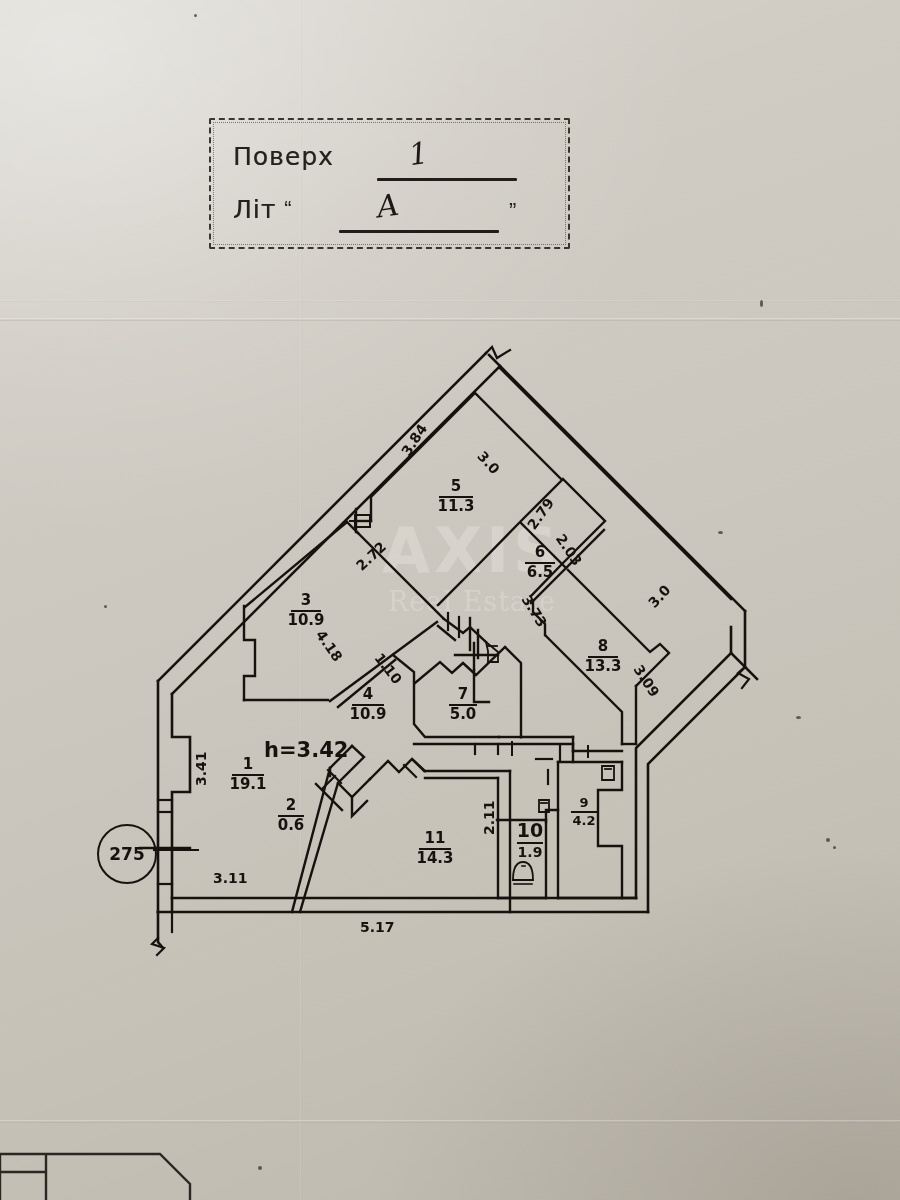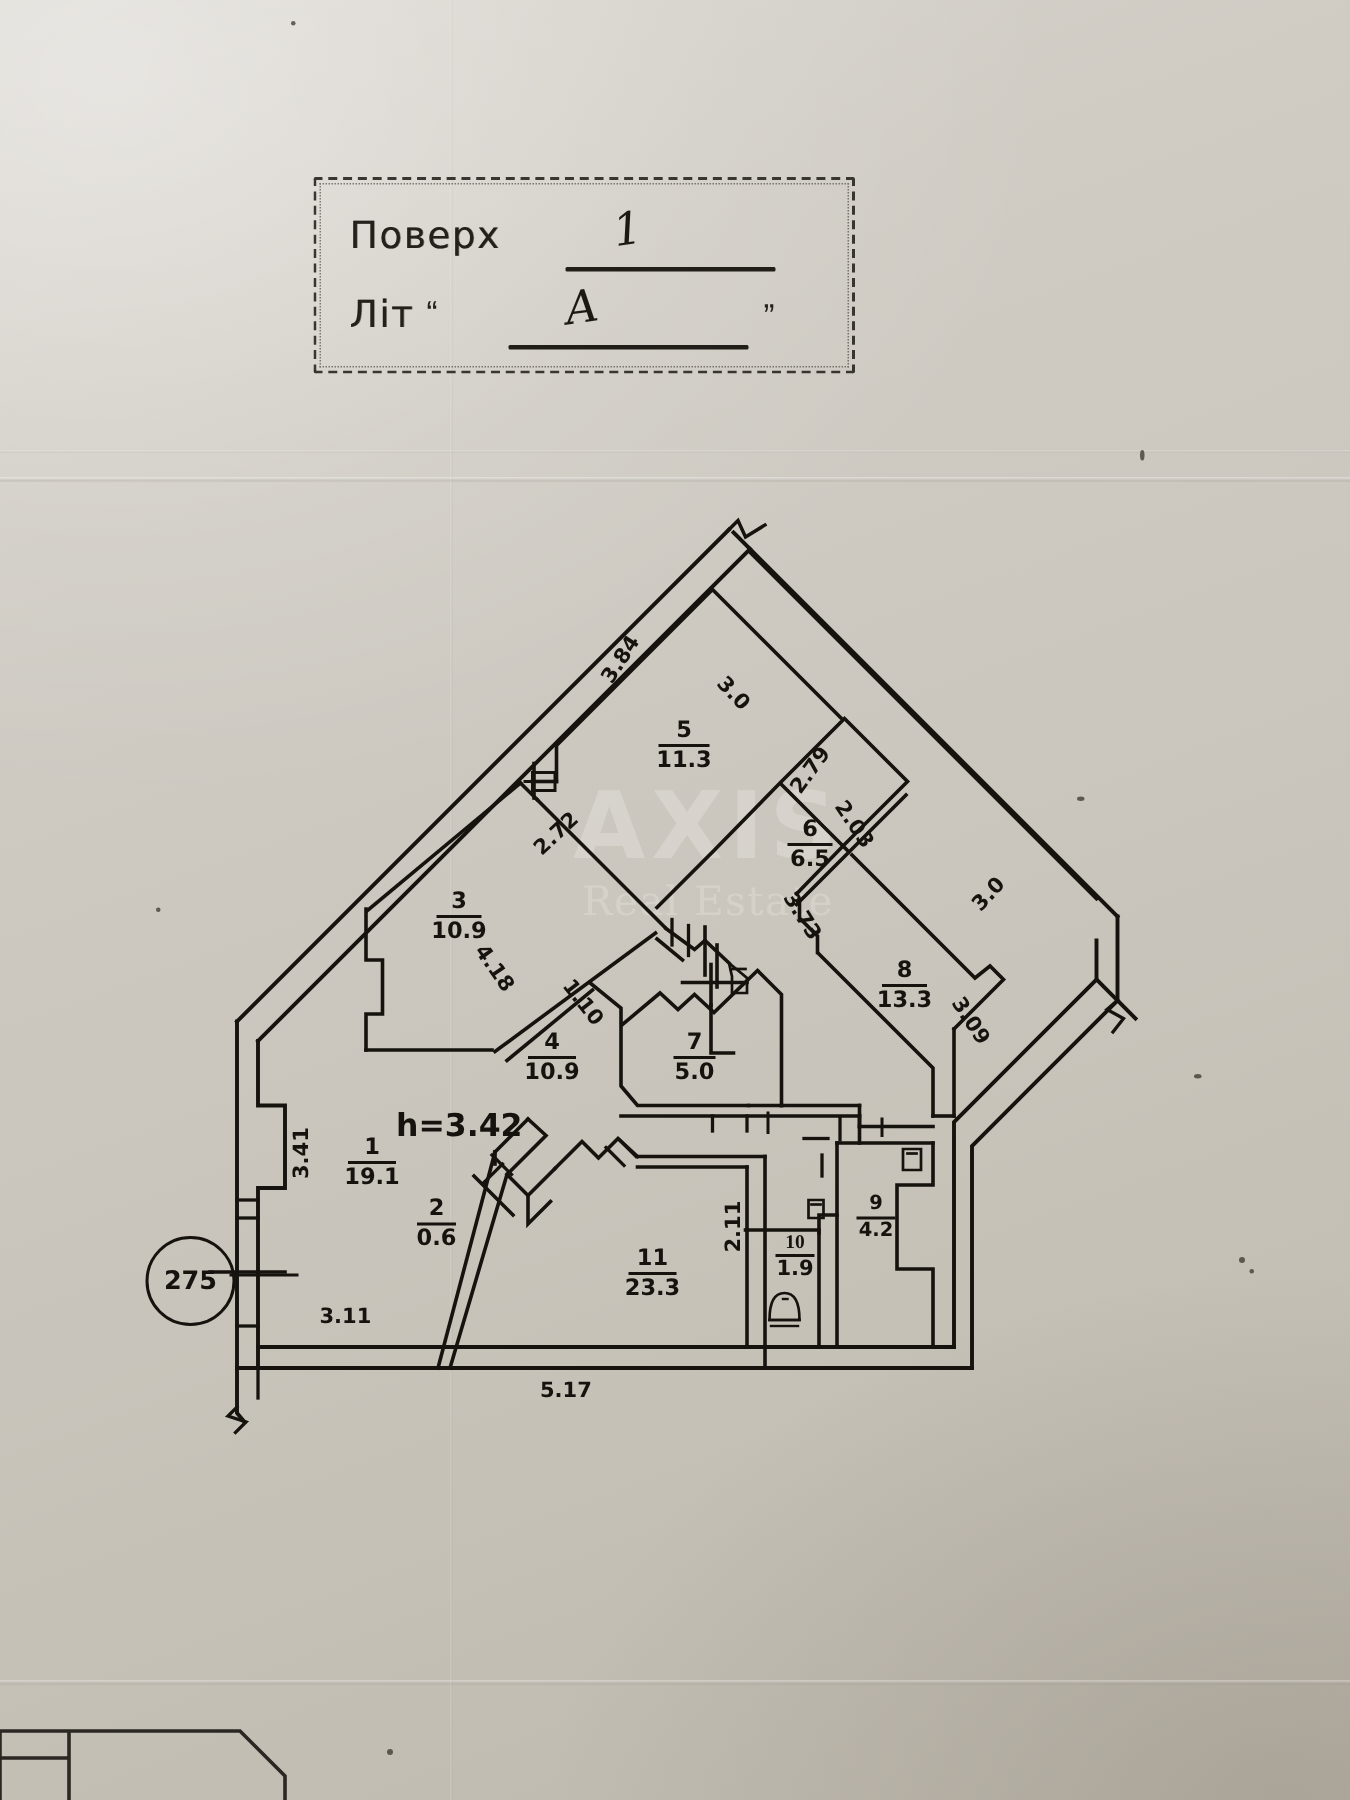--- a/index.html
+++ b/index.html
@@ -333,25 +333,25 @@
 
   <div class="room" style="left:271px;top:798px;width:40px;">
     <div class="num">2</div>
     <div class="bar" style="width:26px;"></div>
     <div class="area">0.6</div>
   </div>
 
   <div class="room" style="left:412px;top:831px;width:46px;">
     <div class="num">11</div>
     <div class="bar" style="width:32px;"></div>
-    <div class="area">23.3</div>
+    <div class="area">14.3</div>
   </div>
 
   <div class="room" style="left:512px;top:821px;width:36px;">
-    <div class="num" style="font-size:13px;font-family:Liberation Serif, serif;">10</div>
+    <div class="num" style="font-size:19px;">10</div>
     <div class="bar" style="width:26px;"></div>
     <div class="area" style="font-size:14px;">1.9</div>
   </div>
 
   <div class="room" style="left:566px;top:796px;width:36px;">
     <div class="num" style="font-size:13px;">9</div>
     <div class="bar" style="width:26px;"></div>
     <div class="area" style="font-size:13px;">4.2</div>
   </div>
 

